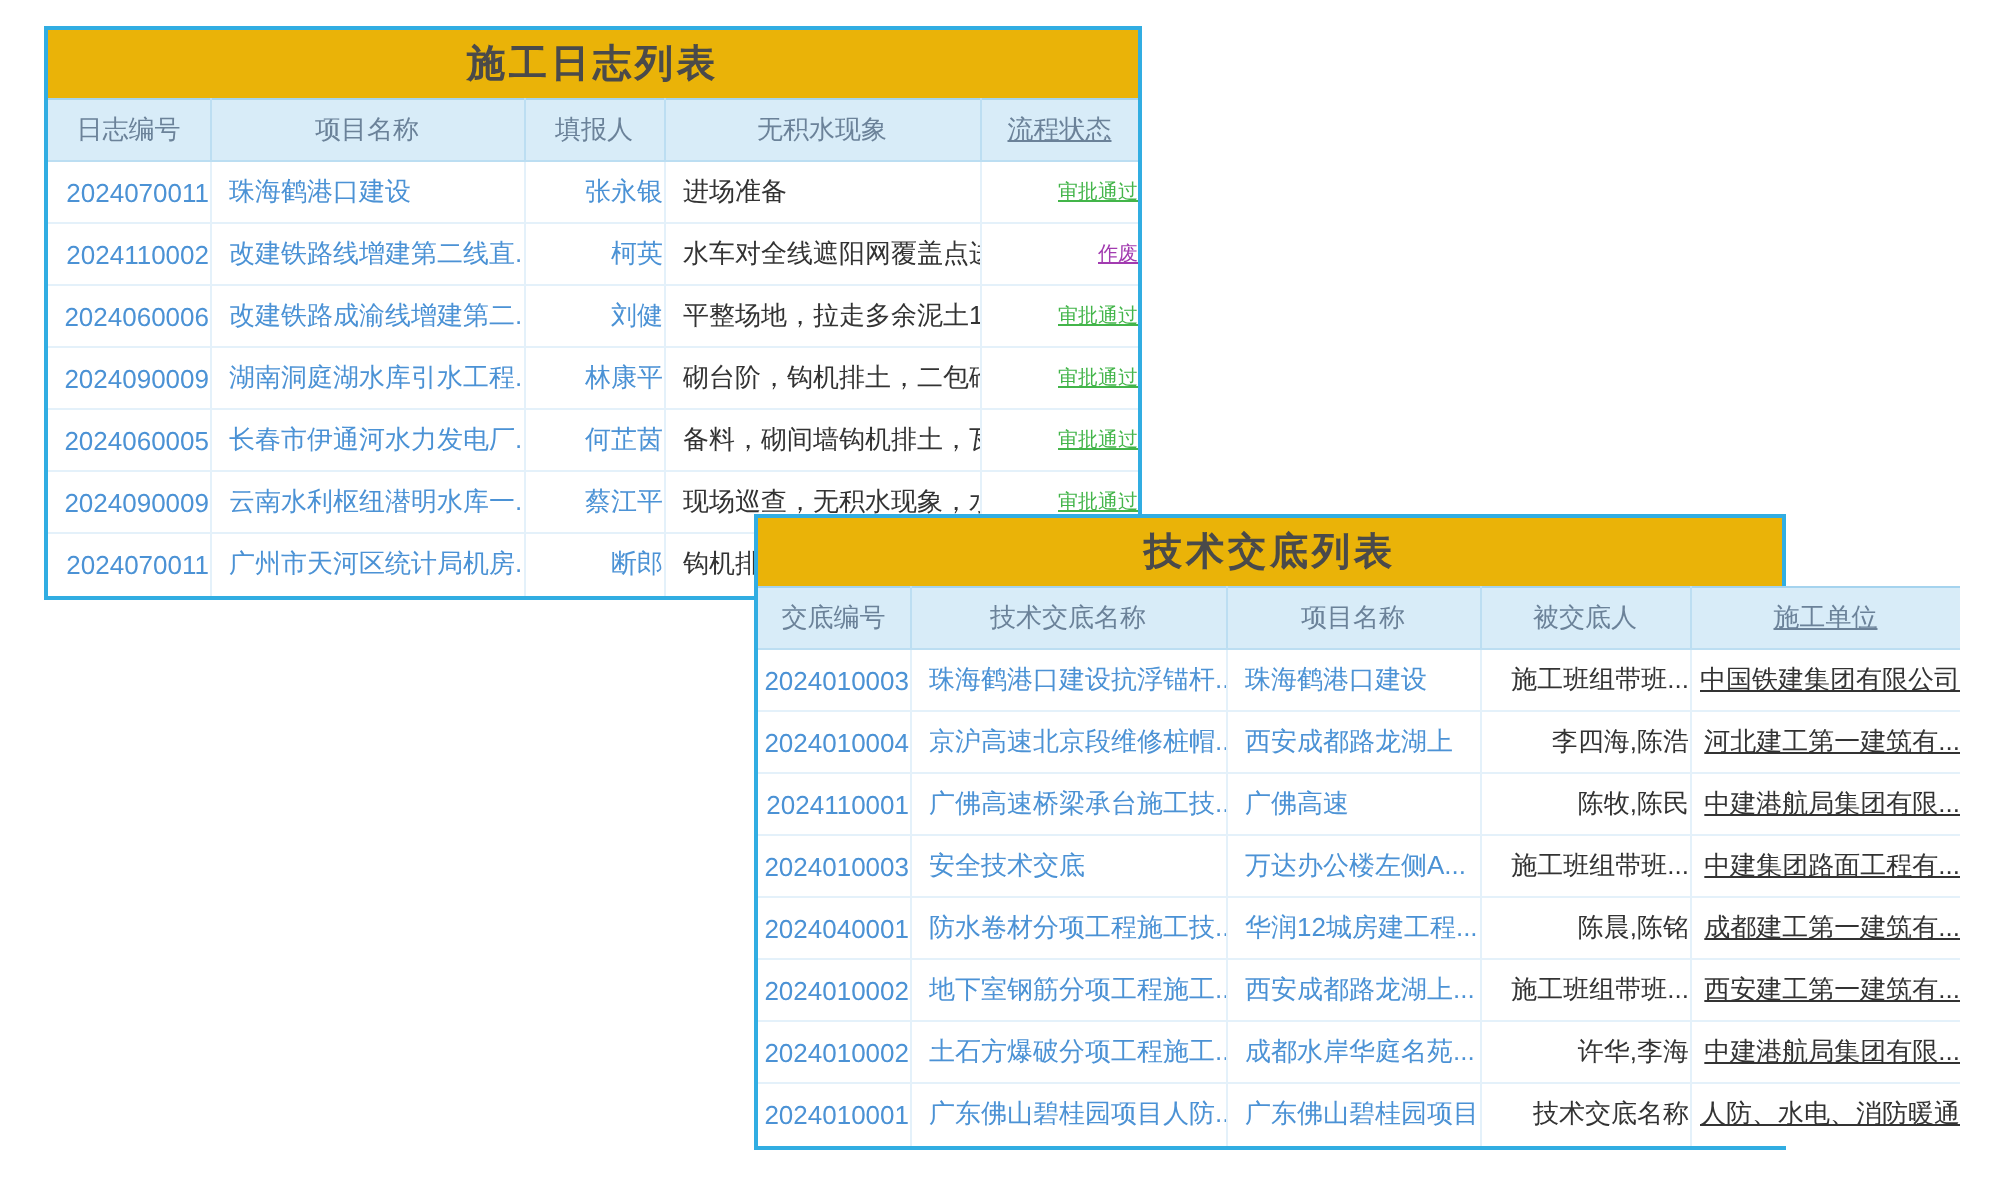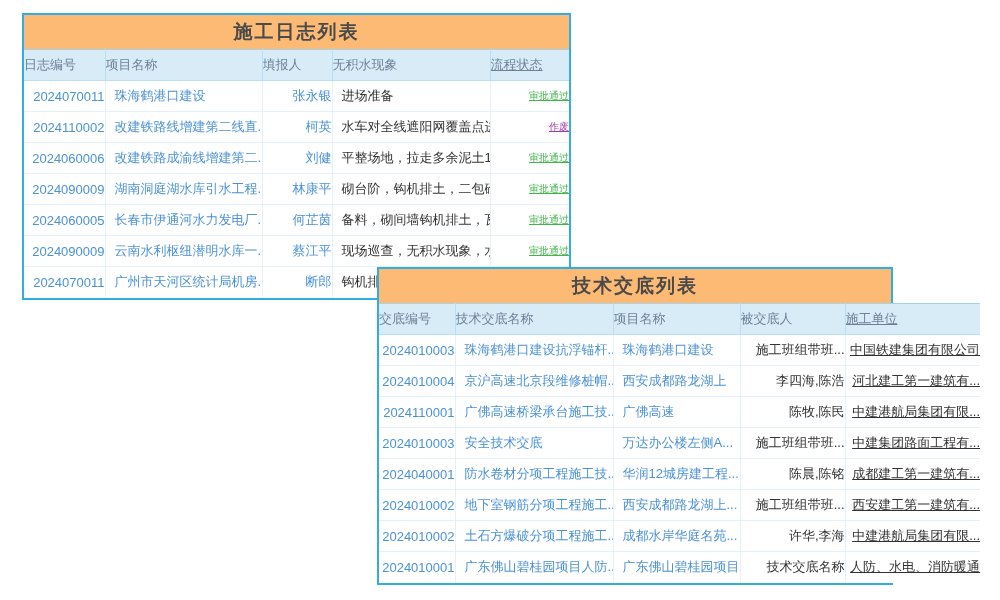--- a/index.html
+++ b/index.html
@@ -2,34 +2,34 @@
 <html><head>
 <meta charset="utf-8">
 <style>
   * { margin:0; padding:0; box-sizing:border-box; }
   html,body { width:1000px; height:600px; }
   body {
     position:relative; overflow:hidden; background:#ffffff;
     font-family:"Liberation Sans","DejaVu Sans",sans-serif;
   }
   .panel {
-    position:absolute; background:#fdba74;
+    position:absolute; background:#eab308;
     border:2px solid #31ade2;
   }
   .panel-1 { left:22px; top:13px; width:549px; z-index:1; }
-  .panel-2 { left:377px; top:267px; width:516px; z-index:2; }
+  .panel-2 { left:377px; top:257px; width:516px; z-index:2; }
   .panel-title {
     height:34px; display:flex; align-items:center; justify-content:center;
     font-size:19px; font-weight:bold; color:#4a4a4a; letter-spacing:2px;
   }
   table { width:100%; border-collapse:collapse; table-layout:fixed; font-size:13px; }
   thead th {
     background:#d8ecf8; color:#6b8299; font-weight:normal; height:31px;
     border:1px solid #bcdef2; border-top:1px solid #a5d3ee;
-    text-align:left; white-space:nowrap; overflow:hidden;
+    text-align:center; white-space:nowrap; overflow:hidden;
   }
   tbody td {
     height:31px; color:#333333; background:#ffffff;
     border:1px solid #e4f1fa;
     white-space:nowrap; overflow:hidden; vertical-align:middle;
   }
   thead th:first-child, tbody td:first-child { border-left:none; }
   thead th:last-child,  tbody td:last-child  { border-right:none;text-decoration:underline; }
   tbody tr:last-child td { border-bottom:none; }
   td.center, th { text-align:right; }

